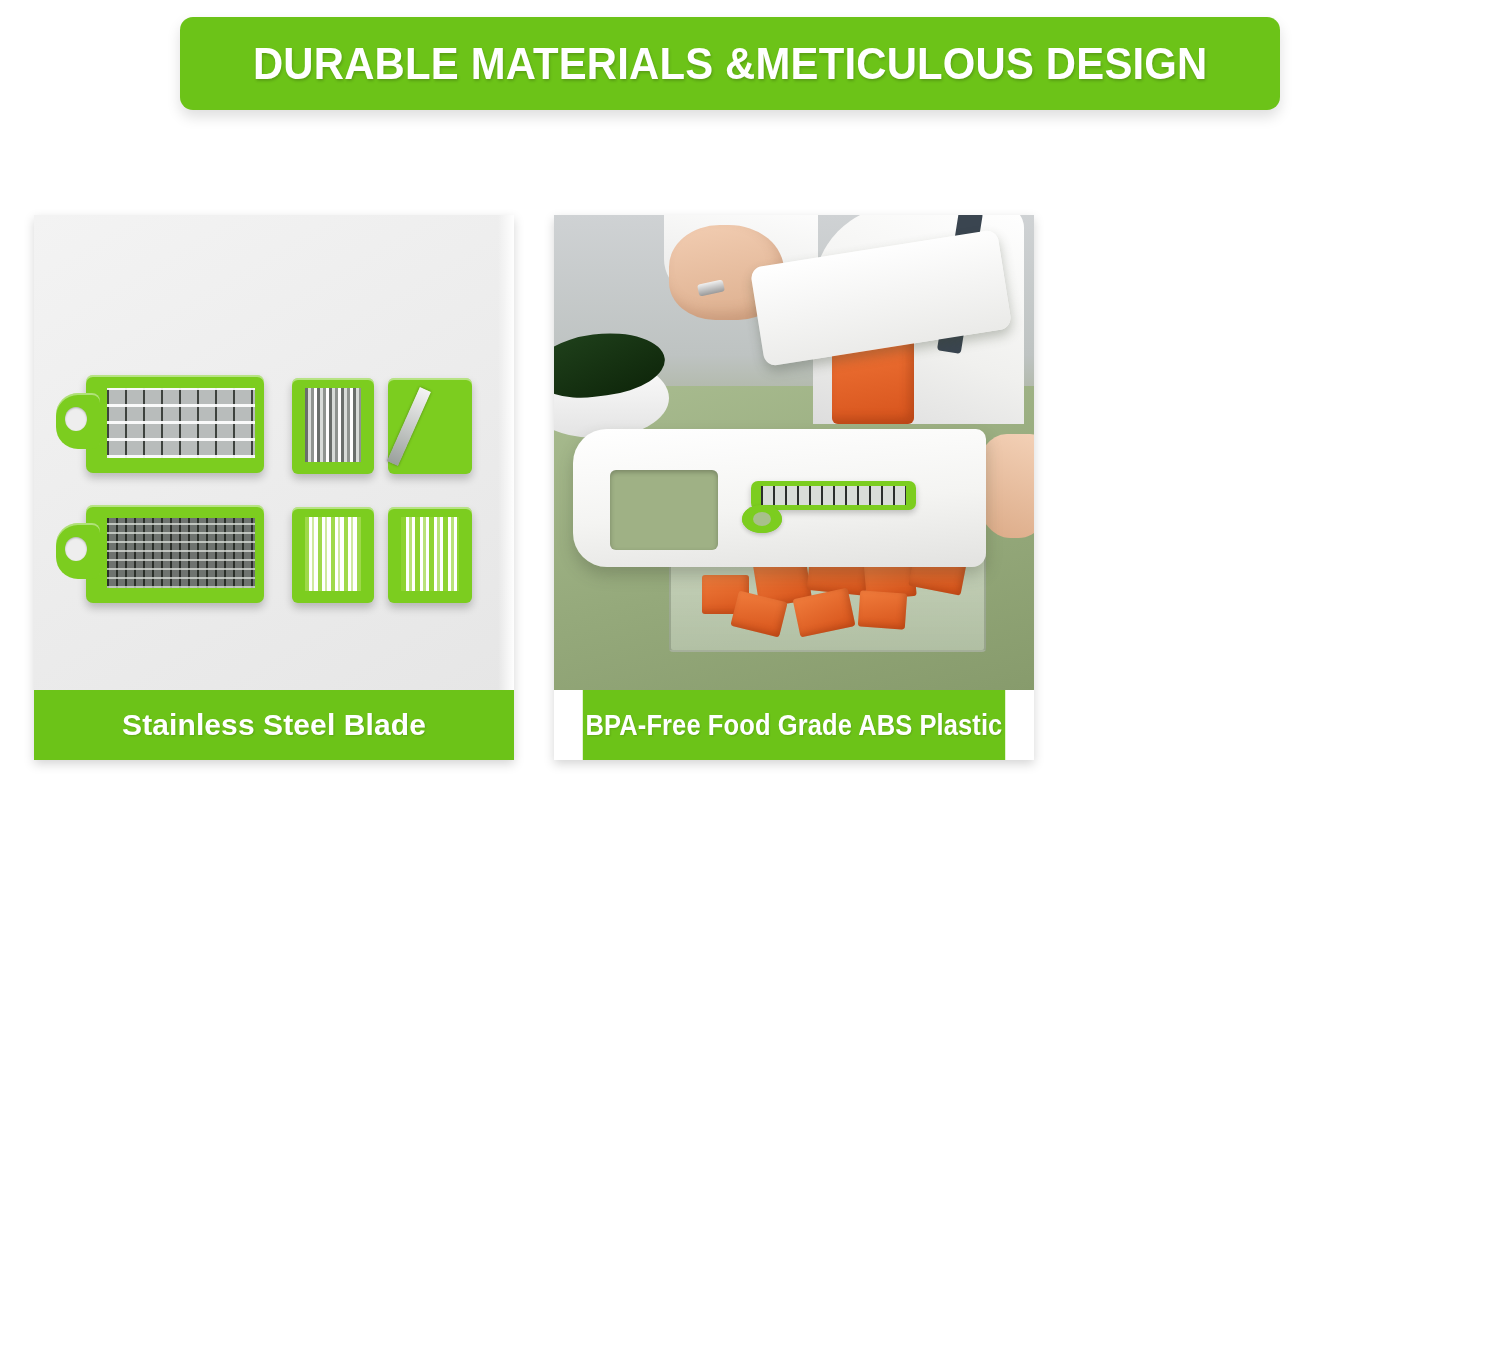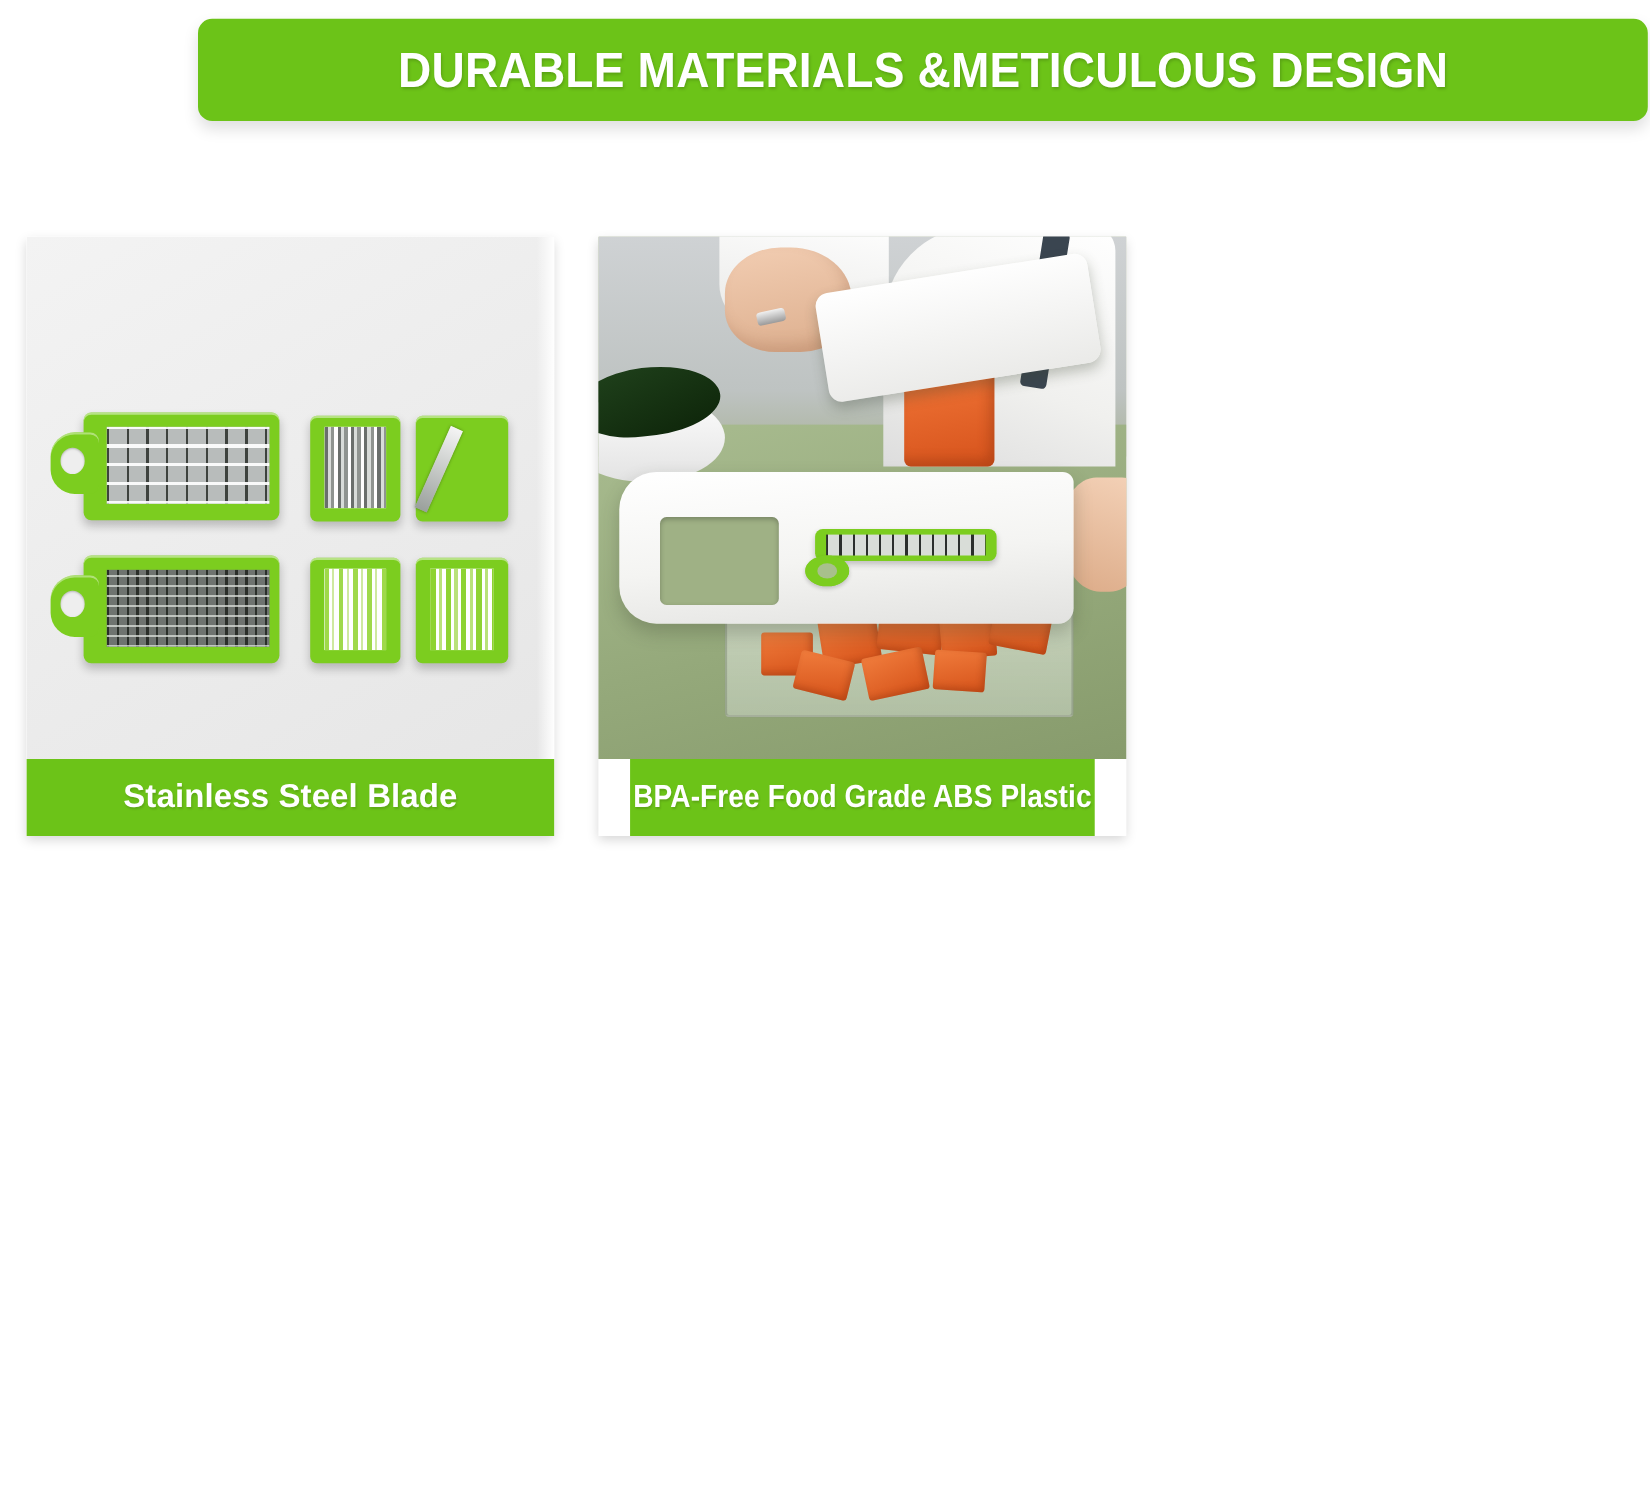--- a/index.html
+++ b/index.html
@@ -17,21 +17,21 @@
     width: 1500px;
     height: 1371px;
     background: #ffffff;
   }
 
   
   .header-banner {
     position: absolute;
     left: 180px;
     top: 17px;
-    width: 1318px;
+    width: 1100px;
     height: 93px;
     background: #6cc318;
     border-radius: 13px;
     box-shadow: 0 7px 14px rgba(0,0,0,0.13);
     display: flex;
     align-items: center;
     justify-content: center;
   }
   .header-title {
     color: #ffffff;
@@ -39,21 +39,21 @@
     font-weight: bold;
     letter-spacing: 0.2px;
     white-space: nowrap;
     transform: scaleX(0.93);
     text-shadow: 1px 2px 3px rgba(0,0,0,0.18);
   }
 
   
   .grid {
     position: absolute;
-    left: 24px;
+    left: 34px;
     top: 215px;
     width: 1464px;
     height: 1130px;
     display: grid;
     grid-template-columns: 480px 480px 480px;
     grid-template-rows: 545px 545px;
     column-gap: 12px;
     row-gap: 40px;
     gap: 40px;
   }

